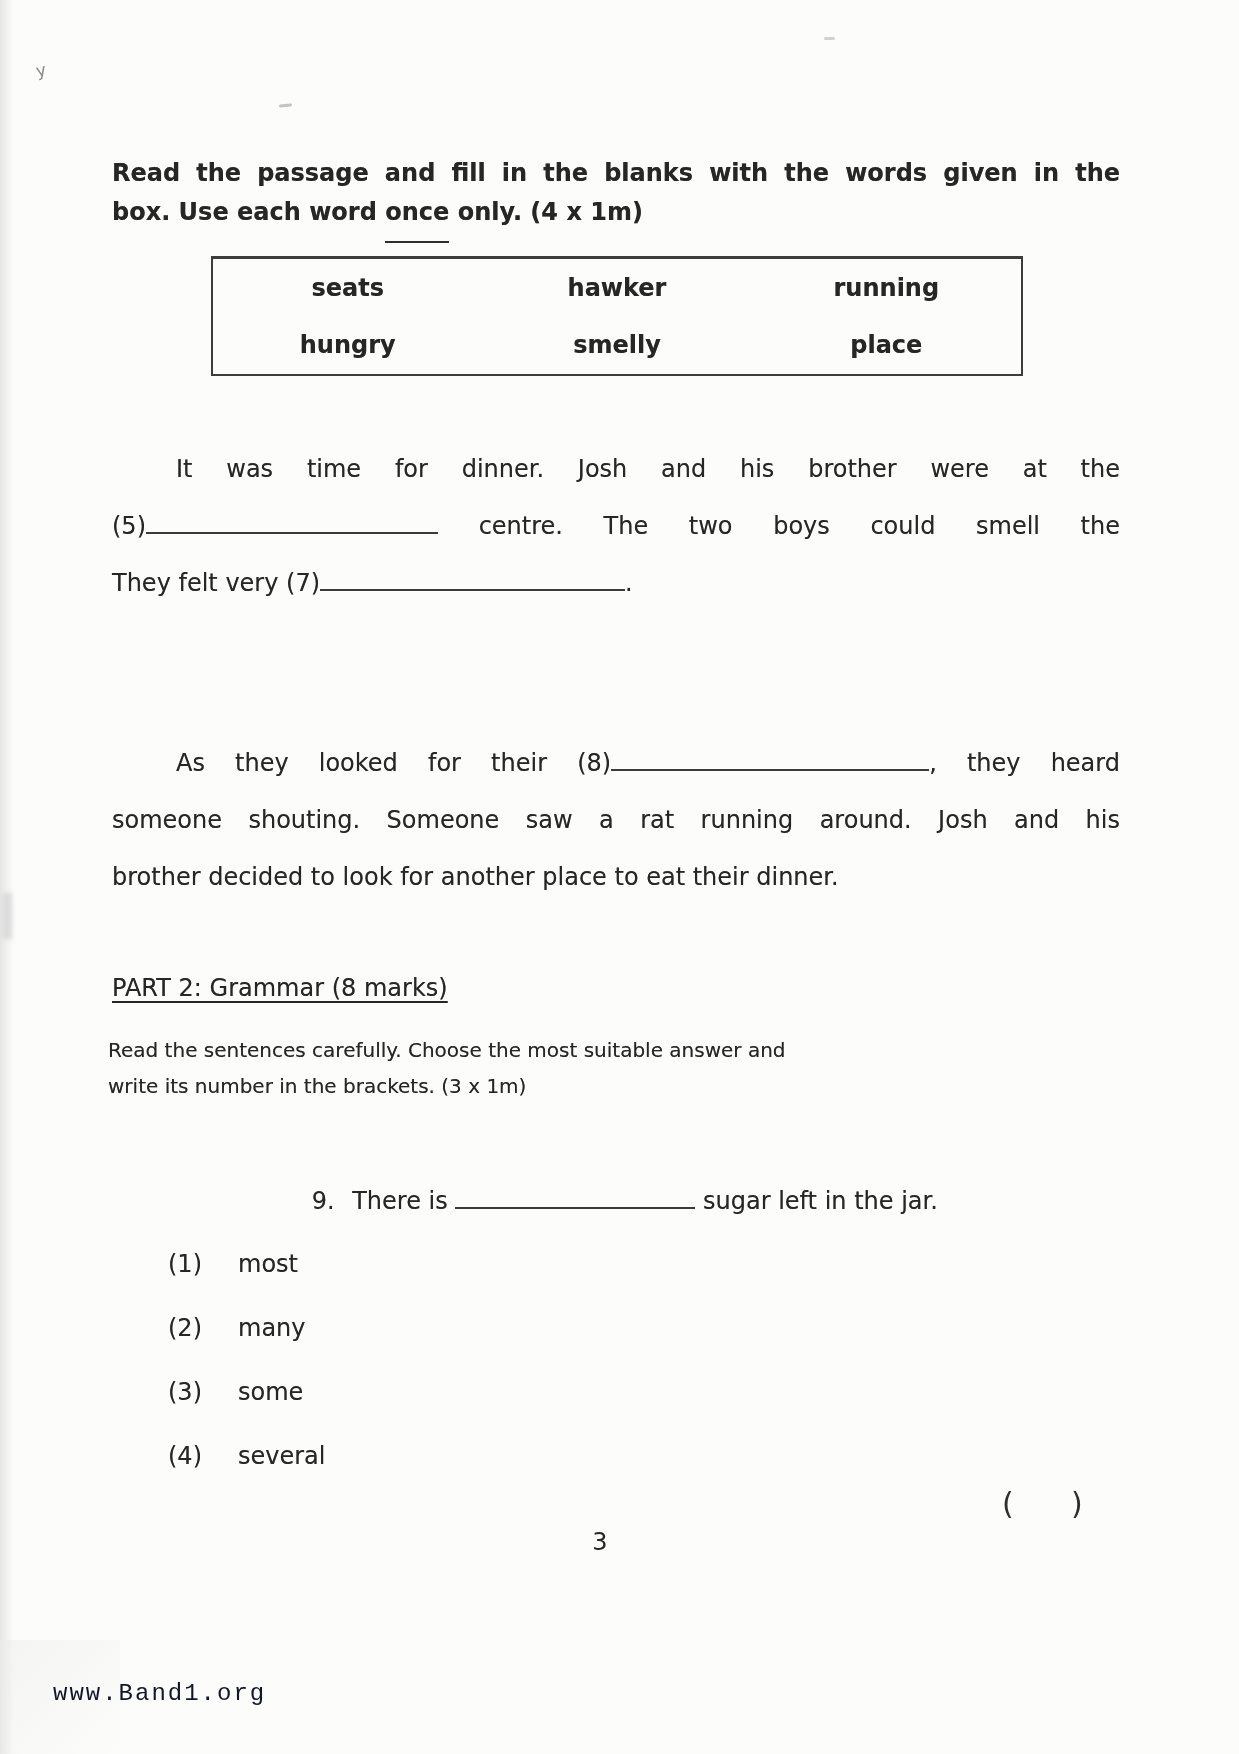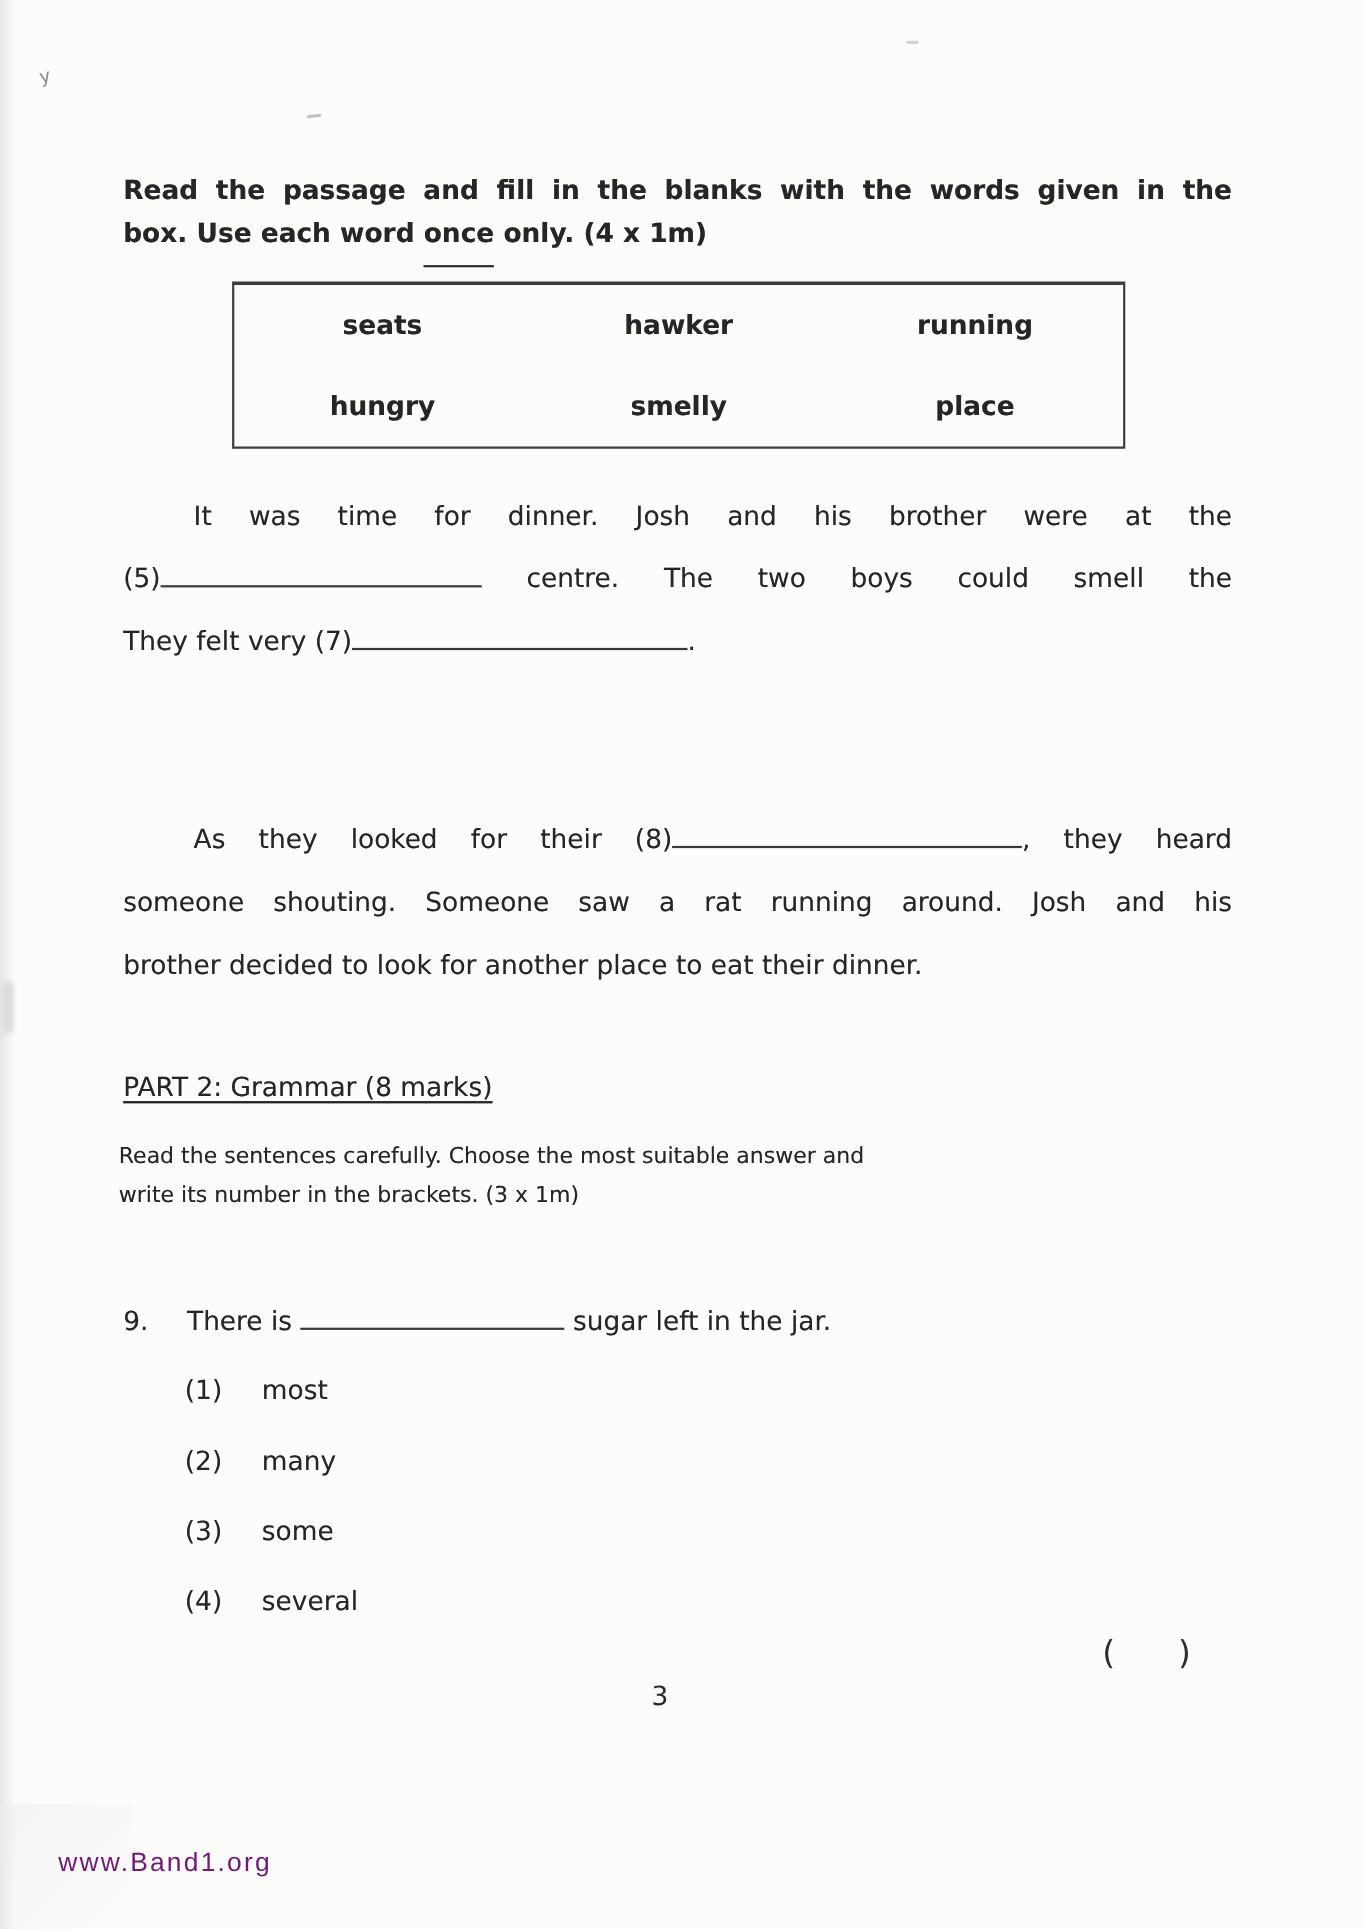--- a/index.html
+++ b/index.html
@@ -16,50 +16,50 @@
   .corner-mark{left:36px;top:60px;font-size:17px;color:#8a8a8a;transform:rotate(-12deg);}
   .dash-a{left:279px;top:104px;width:13px;height:3px;background:#c3c3c3;transform:rotate(-6deg);border-radius:2px;}
   .dash-b{left:824px;top:37px;width:11px;height:3px;background:#d2d2d2;border-radius:2px;}
   .smudge{left:2px;top:893px;width:10px;height:46px;background:#dcdcdc;filter:blur(2px);}
   .corner-fade{left:0;top:1640px;width:120px;height:114px;background:linear-gradient(135deg,#ececec,rgba(255,255,255,0));opacity:.5;}
   .heading{left:112px;top:154px;width:1008px;font-size:24px;font-weight:bold;line-height:39px;
     text-shadow:0 0 .4px rgba(0,0,0,.4);}
   .just{text-align:justify;text-align-last:justify;}
   .u-word{border-bottom:2.5px solid #2e2e2e;padding-bottom:15px;}
 
-  .wordbox{left:211px;top:256px;width:812px;height:152px;
+  .wordbox{left:211px;top:256px;width:812px;height:120px;
     border:2px solid #3d3d3d;border-top-width:3px;box-sizing:border-box;
     display:grid;grid-template-columns:1fr 1fr 1fr;grid-template-rows:1fr 1fr;
     align-items:center;justify-items:center;
     font-size:24px;font-weight:bold;text-shadow:0 0 .4px rgba(0,0,0,.35);}
 
   .passage{width:1008px;font-size:24px;line-height:57px;text-shadow:0 0 .3px rgba(0,0,0,.35);}
   .p1{left:112px;top:441px;}
   .p2{left:112px;top:735px;}
   .indent{text-indent:64px;}
   .blank{display:inline-block;border-bottom:2px solid #3a3a3a;height:20px;}
   .b5{width:292px;} .b6{width:290px;} .b7{width:305px;} .b8{width:318px;} .bq{width:240px;}
 
   .part2-heading{left:112px;top:972px;font-size:24px;font-weight:normal;line-height:32px;
     text-decoration:underline;text-decoration-thickness:2px;text-underline-offset:5px;
     text-shadow:0 0 .4px rgba(0,0,0,.4);}
   .part2-instr{left:108px;top:1032px;width:1008px;font-size:20px;font-weight:normal;line-height:36px;
     text-shadow:0 0 .4px rgba(0,0,0,.4);}
 
   .q9{left:112px;top:1182px;width:1008px;font-size:24px;line-height:38px;white-space:nowrap;
-    text-shadow:0 0 .3px rgba(0,0,0,.35);}
+    text-shadow:0 0 .3px rgba(0,0,0,.35);text-align:center;}
   .qnum{display:inline-block;width:58px;}
   .options{left:168px;top:1232px;font-size:24px;text-shadow:0 0 .3px rgba(0,0,0,.35);}
   .opt-row{height:64px;line-height:64px;}
   .opt-num{display:inline-block;width:70px;}
 
   .answer-brackets{left:1002px;top:1486px;font-size:30px;white-space:pre;color:#2e2e2e;}
   .page-number{left:560px;top:1528px;width:80px;text-align:center;font-size:24px;}
-  .footer{left:53px;top:1680px;font-size:24px;color:#701a75;
-    font-family:Liberation Sans, sans-serif;letter-spacing:2px;}
+  .footer{left:53px;top:1680px;font-size:24px;color:#0f172a;
+    font-family:Liberation Mono, monospace;letter-spacing:2px;}
 </style>
 </head>
 <body>
 
 <div class="abs edge-strip"></div>
 <div class="abs corner-mark">y</div>
 <div class="abs dash-a"></div>
 <div class="abs dash-b"></div>
 <div class="abs smudge"></div>
 <div class="abs corner-fade"></div>

